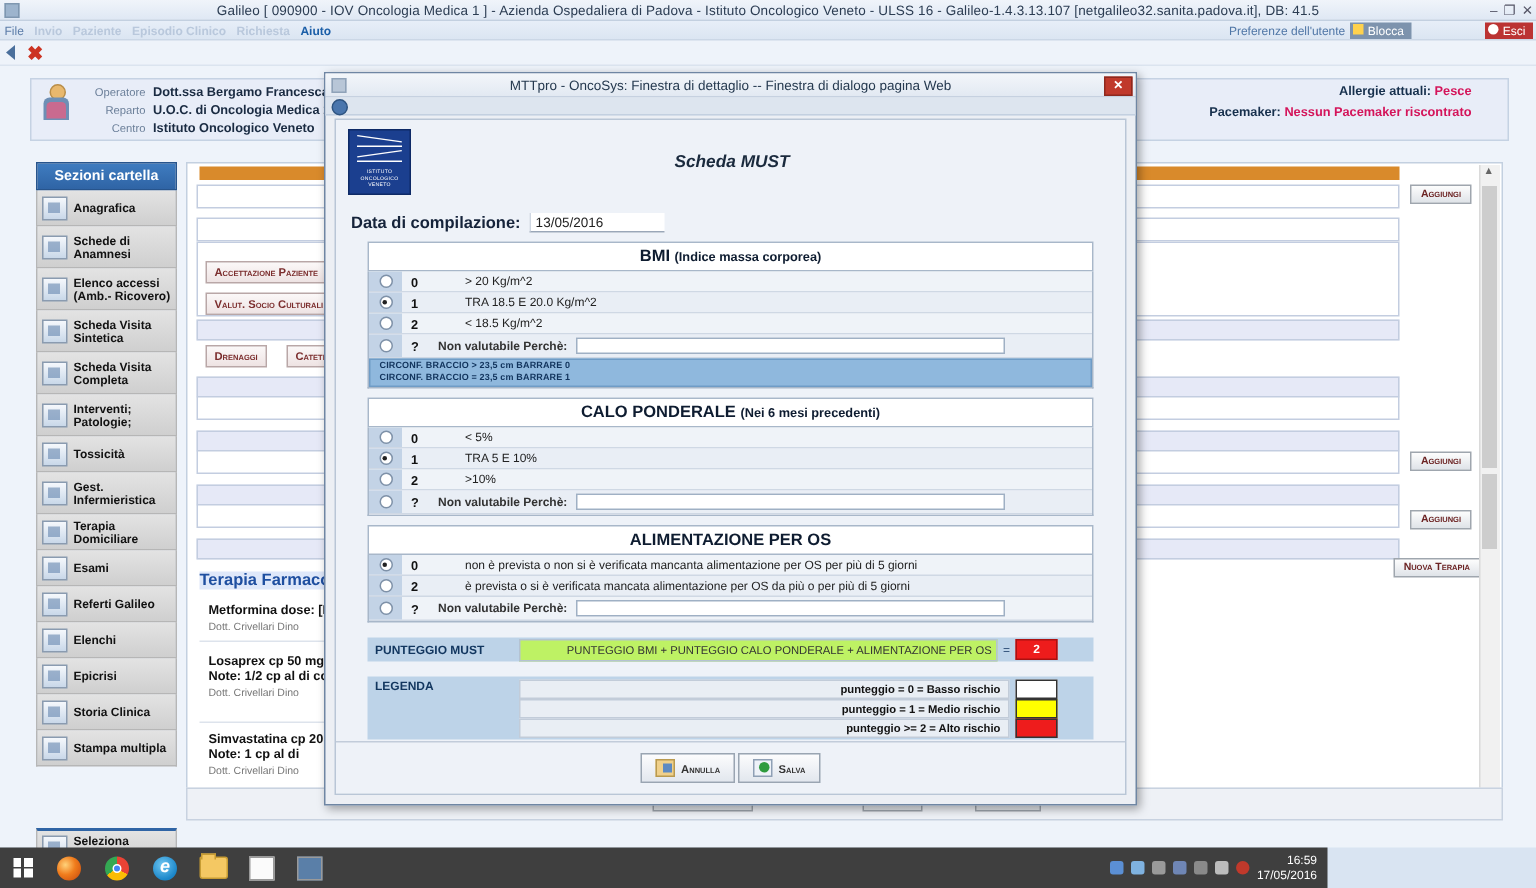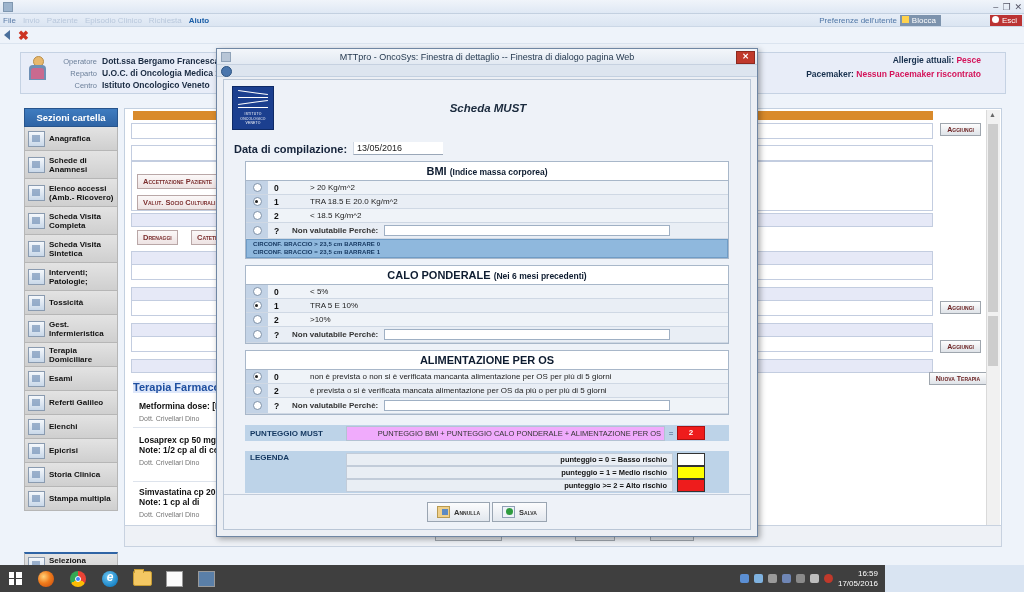--- a/index.html
+++ b/index.html
@@ -25,21 +25,21 @@
   .titlebar .tb-btns span{font-size:9px;color:#556;}
   .titlebar .tb-ico{position:absolute;left:3px;top:2px;width:8px;height:8px;background:#9db4cd;border:1px solid #7f97b0;}
 
   
   .menubar{
     height:12px;background:linear-gradient(#e7eef8,#dbe5f2);
     border-bottom:1px solid #cbd7e6;
     display:flex;align-items:center;padding-left:3px;position:relative;
   }
   .menubar .mi{font-size:8px;color:#5b7ca8;margin-right:7px;white-space:nowrap;}
-  .menubar .mi.faint{color:#b9c8dc;}
+  .menubar .mi.faint{color:#b9c8dc;font-weight:bold;}
   .menubar .mi.active{color:#1c5fa8;font-weight:bold;}
   .menubar .right{position:absolute;right:2px;display:flex;align-items:center;gap:3px;}
   .menubar .rlabel{font-size:8px;color:#4f76a6;}
   .mb-chip{font-size:8px;color:#fff;padding:1px 5px 1px 12px;position:relative;white-space:nowrap;}
   .mb-chip.blocca{background:#7d93ad;}
   .mb-chip.esci{background:#b33;margin-left:46px;}
   .mb-chip i{position:absolute;left:2px;top:1px;width:7px;height:7px;background:#ffd24d;display:block;}
   .mb-chip.esci i{background:#fff;border-radius:50%;}
 
   
@@ -164,21 +164,21 @@
   .note-blue{
     background:#8fb8dd;border:1px solid #6f9cc6;color:#11335c;font-size:6px;font-weight:bold;
     padding:1px 0 1px 6px;line-height:7.5px;letter-spacing:.1px;
   }
   .sec-gap{height:6px;}
   .tbl-frame{border:1px solid #a8b7c9;border-top:none;}
 
   
   .score-wrap{width:484px;margin:10px auto 0 auto;background:#bdd3e8;display:flex;align-items:center;height:16px;}
   .score-lab{width:96px;font-size:8px;font-weight:bold;color:#12365f;padding-left:5px;flex:0 0 auto;}
-  .score-formula{flex:1;background:#f0abfc;border:1px solid #b4c2d2;text-align:center;font-size:7.5px;color:#333;height:13px;line-height:13px;padding-left:28px;}
+  .score-formula{flex:1;background:#bef264;border:1px solid #b4c2d2;text-align:center;font-size:7.5px;color:#333;height:13px;line-height:13px;padding-left:28px;}
   .score-eq{width:12px;text-align:center;font-size:8px;color:#3b5a80;flex:0 0 auto;}
   .score-box{width:26px;height:12px;background:#ee1c1c;border:1px solid #a11;color:#fff;font-size:8px;font-weight:bold;text-align:center;line-height:12px;flex:0 0 auto;}
   .score-tail{width:24px;flex:0 0 auto;}
 
   .legend-wrap{width:484px;margin:10px auto 0 auto;background:#bdd3e8;display:flex;height:42px;}
   .legend-lab{width:96px;font-size:8px;font-weight:bold;color:#12365f;padding:2px 0 0 5px;flex:0 0 auto;}
   .legend-rows{flex:1;display:flex;flex-direction:column;justify-content:center;}
   .lrow{display:flex;align-items:center;height:13px;}
   .lrow .fill{flex:1;background:#e9eef4;border:1px solid #c2ccd9;height:11px;margin-right:4px;text-align:right;font-size:7.5px;color:#111;font-weight:bold;padding-right:5px;line-height:11px;}
   .lrow .sw{width:26px;height:11px;border:1px solid #333;flex:0 0 auto;}
@@ -215,20 +215,21 @@
   .tray-i{width:9px;height:9px;border-radius:2px;}
   .clock{color:#fff;font-size:8px;text-align:right;line-height:10px;padding-right:2px;}
 </style>
 </head>
 <body>
 
 <div id="app-window">
 
   <div class="titlebar">
     <span class="tb-ico"></span>
+    <span class="tb-text">Galileo [ 090900 -  IOV Oncologia Medica 1 ] - Azienda Ospedaliera di Padova - Istituto Oncologico Veneto - ULSS 16 - Galileo-1.4.3.13.107 [netgalileo32.sanita.padova.it], DB: 41.5</span>
     <span class="tb-btns">
       <span>–</span>
       <span>❐</span>
       <span>✕</span>
     </span>
   </div>
 
   <div class="menubar">
     <span class="mi">File</span>
     <span class="mi faint">Invio</span>
@@ -285,25 +286,25 @@
     <div class="sb-item tall">
         <span class="sb-ico"></span>
         <span class="sb-lab">Schede di Anamnesi</span>
       </div>
     <div class="sb-item tall">
         <span class="sb-ico"></span>
         <span class="sb-lab">Elenco accessi (Amb.- Ricovero)</span>
       </div>
     <div class="sb-item tall">
         <span class="sb-ico"></span>
+        <span class="sb-lab">Scheda Visita Sintetica</span>
+      </div>
+    <div class="sb-item tall">
+        <span class="sb-ico"></span>
         <span class="sb-lab">Scheda Visita Completa</span>
-      </div>
-    <div class="sb-item tall">
-        <span class="sb-ico"></span>
-        <span class="sb-lab">Scheda Visita Sintetica</span>
       </div>
     <div class="sb-item tall">
         <span class="sb-ico"></span>
         <span class="sb-lab">Interventi; Patologie;</span>
       </div>
     <div class="sb-item">
         <span class="sb-ico"></span>
         <span class="sb-lab">Tossicità</span>
       </div>
     <div class="sb-item tall">

